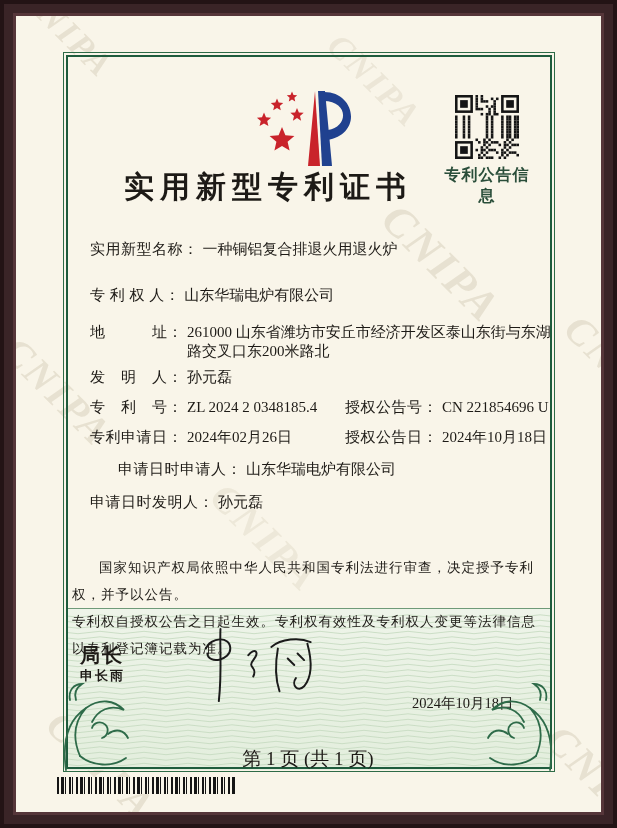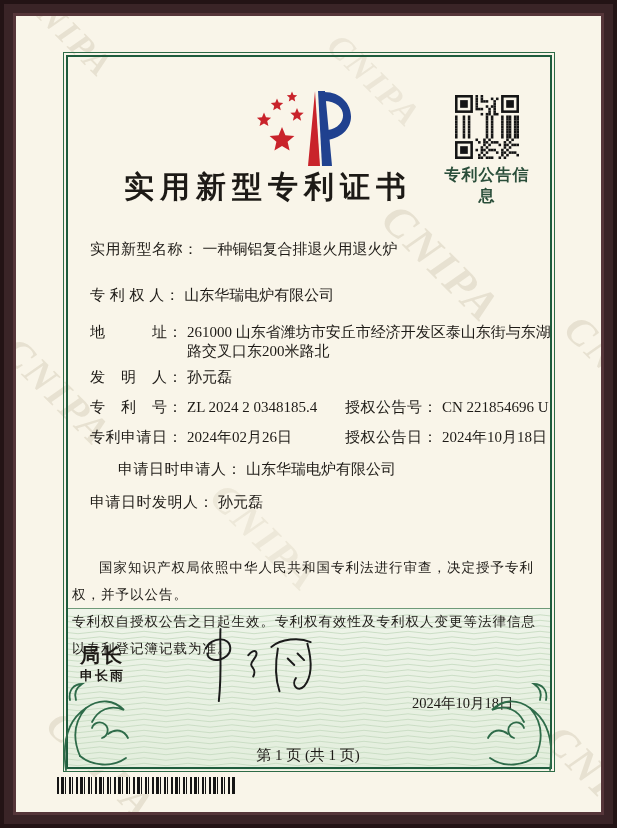--- a/index.html
+++ b/index.html
@@ -54,21 +54,21 @@
   .r-inventor2{top:477px;}
   
   .statement{position:absolute;left:56px;top:538px;width:472px;font-size:13.5px;line-height:27px;
              letter-spacing:1px;z-index:4;}
   .statement .indent{text-indent:2em;}
   
   .juzhang{position:absolute;left:64px;top:626px;font-size:20px;font-weight:bold;letter-spacing:2px;z-index:4;}
   .shen{position:absolute;left:64px;top:651px;font-size:13px;font-weight:bold;letter-spacing:2px;z-index:4;}
   .sig-svg{position:absolute;left:168px;top:608px;width:150px;height:82px;z-index:4;}
   .sig-date{position:absolute;left:396px;top:678px;font-size:14.5px;z-index:4;}
-  .page-no{position:absolute;left:47px;top:730px;width:490px;text-align:center;font-size:15px;z-index:4;}
+  .page-no{position:absolute;left:47px;top:730px;width:490px;text-align:center;font-size:19px;z-index:4;}
   
   .flourish{position:absolute;width:84px;height:92px;z-index:5;}
   .fl-left{left:42px;top:664px;}
   .fl-right{left:458px;top:664px;transform:scaleX(-1);}
   
   .barcode{position:absolute;left:41px;top:761px;width:178px;height:17px;z-index:4;
     background:repeating-linear-gradient(90deg,#151515 0 2px,#f9f5e9 2px 4px,#151515 4px 7px,
       #f9f5e9 7px 8px,#151515 8px 9px,#f9f5e9 9px 12px,#151515 12px 14px,#f9f5e9 14px 15px,
       #151515 15px 16px,#f9f5e9 16px 19px);}
 </style>

